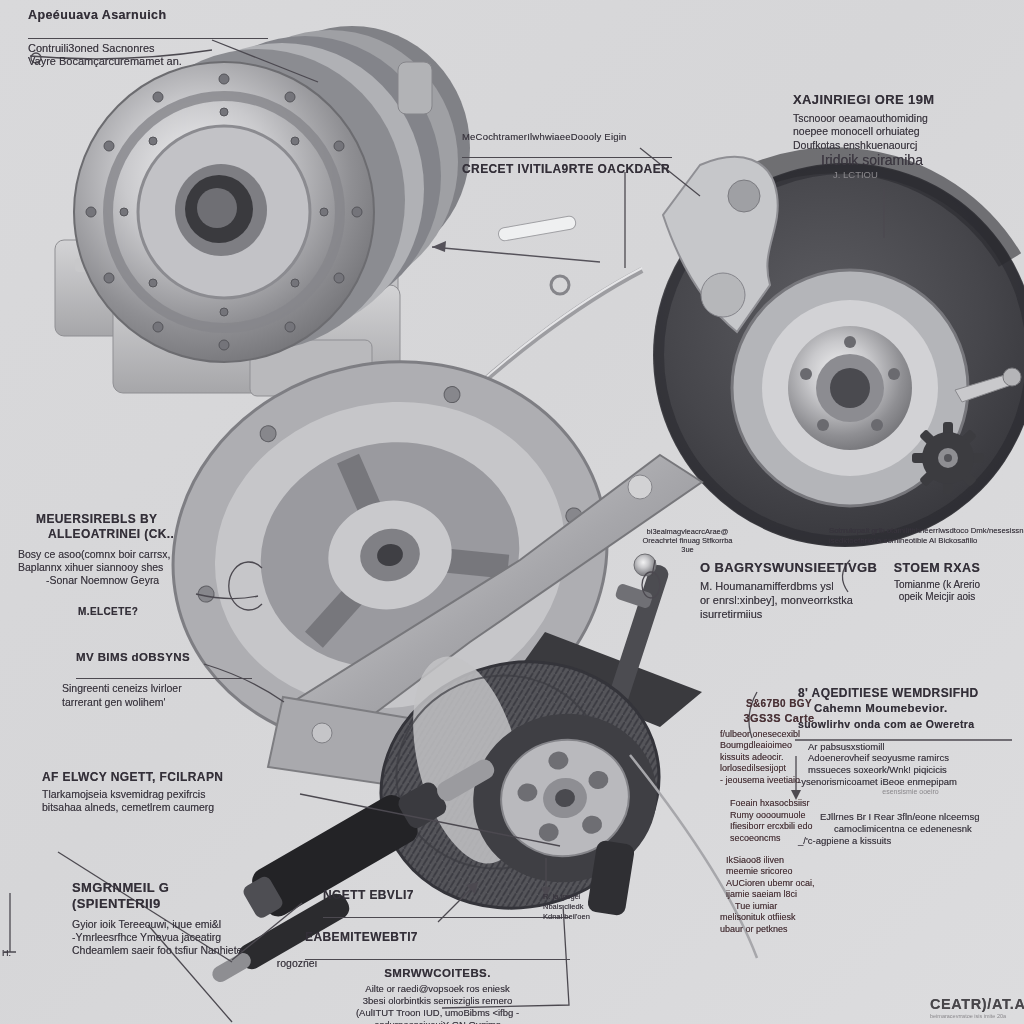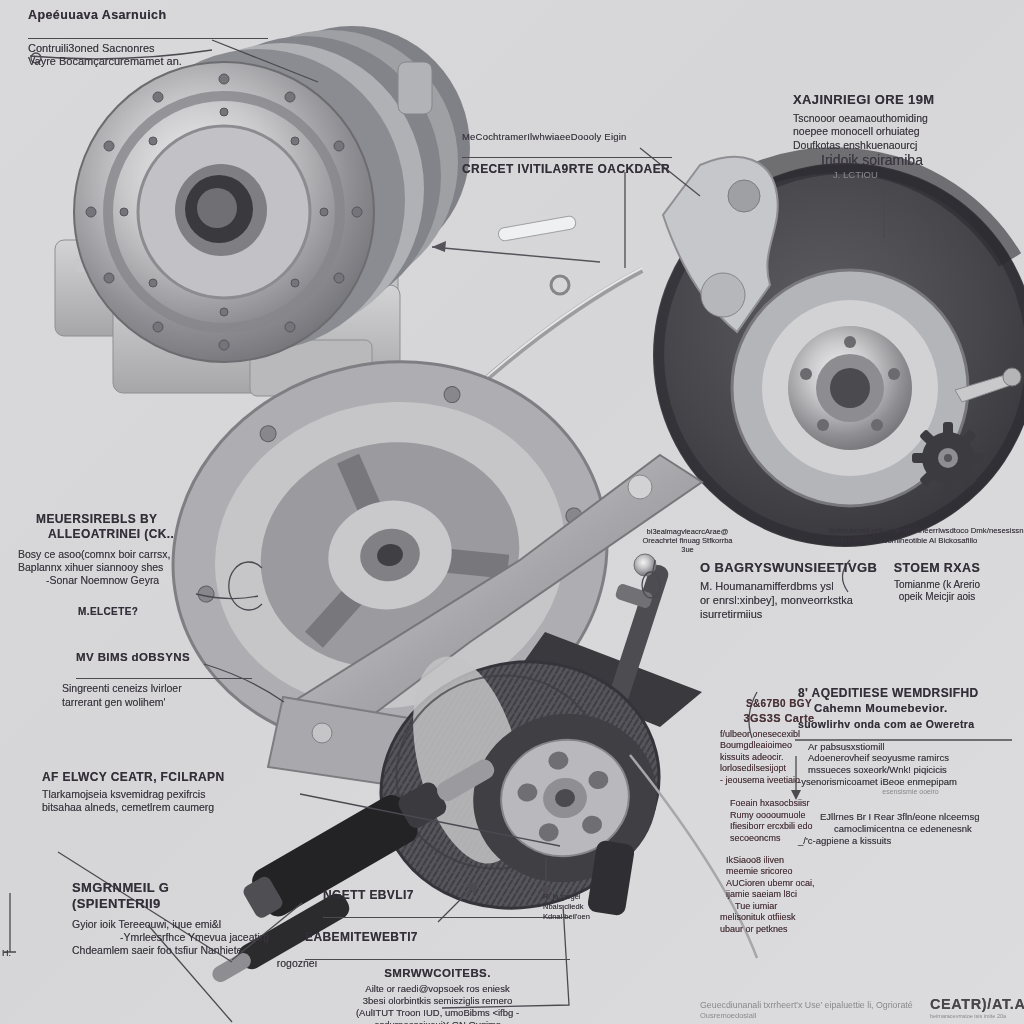--- a/index.html
+++ b/index.html
@@ -270,30 +270,30 @@
   </div>
   <div class="lbl t" style="left:78px;top:606px;font-size:10px;">M.ELCETE?</div>
 
   <div class="lbl" style="left:62px;top:650px;width:190px;">
     <span class="ln t u" style="font-size:11.5px;margin-left:14px;">MV BIMS dOBSYNS</span>
     <span class="ln" style="font-size:10.5px;margin-top:3px;">Singreenti ceneizs lvirloer</span>
     <span class="ln" style="font-size:10.5px;">tarrerant gen wolihem'</span>
   </div>
 
   <div class="lbl" style="left:42px;top:770px;width:250px;">
-    <span class="ln t" style="font-size:12px;">AF ELWCY CEATR, FCILRAPN</span>
+    <span class="ln t" style="font-size:12px;">AF ELWCY NGETT, FCILRAPN</span>
     <span class="ln" style="font-size:10.5px;margin-top:3px;">Tlarkamojseia ksvemidrag pexifrcis</span>
     <span class="ln" style="font-size:10.5px;">bitsahaa alneds, cemetlrem caumerg</span>
   </div>
 
   <div class="lbl" style="left:72px;top:880px;width:245px;">
     <span class="ln t" style="font-size:13px;">SMGRNMEIL G</span>
     <span class="ln t" style="font-size:13px;">(SPIENTERII9</span>
     <span class="ln" style="font-size:10.5px;margin-top:5px;">Gyior ioik Tereeouwi, iuue emi&amp;l</span>
-    <span class="ln" style="font-size:10.5px;text-align:center;">-Ymrleesrfhce Ymevua jaceatirg</span>
+    <span class="ln" style="font-size:10.5px;">-Ymrleesrfhce Ymevua jaceatirg</span>
     <span class="ln" style="font-size:10.5px;">Chdeamlem saeir foo tsfiur Nanhiete</span>
     <span class="ln" style="font-size:10.5px;text-align:right;">rogoznei</span>
   </div>
   <div class="lbl" style="left:2px;top:948px;font-size:9px;">H.</div>
 
   <div class="lbl" style="left:305px;top:888px;width:265px;">
     <span class="ln t u" style="font-size:12px;margin-left:18px;">NGETT EBVLI7</span>
     <span class="ln t u" style="font-size:12px;margin-top:12px;">EABEMITEWEBTI7</span>
     <span class="ln t ctr" style="font-size:11.5px;margin-top:6px;">SMRWWCOITEBS.</span>
     <span class="ln ctr" style="font-size:9.5px;margin-top:3px;">Ailte or raedi@vopsoek ros eniesk</span>
@@ -360,22 +360,18 @@
     <span class="ln" style="font-size:9.5px;margin-left:36px;">camoclimicentna ce edenenesnk</span>
     <span class="ln" style="font-size:9.5px;">_/'c-agpiene a kissuits</span>
   </div>
 
   <div class="lbl" style="left:543px;top:892px;width:90px;font-size:7.5px;line-height:1.3;">
     <span class="ln">R. ja ipegei</span>
     <span class="ln">Nbais cliedk</span>
     <span class="ln">Kdnal beil'oen</span>
   </div>
 
-  <div class="lbl mut" style="left:700px;top:1000px;width:228px;font-size:8.8px;line-height:1.2;">
-    <span class="ln">Geuecdiunanali txrrheert'x Use' eipaluettie li, Ogrioraté</span>
-    <span class="ln" style="font-size:7.5px;">Ousremoedosiall</span>
-  </div>
   <div class="lbl" style="left:930px;top:995px;width:92px;">
     <span class="ln logo" style="font-size:14.5px;">CEATR)/AT.AH</span>
     <span class="ln mut" style="font-size:5.5px;">beimaracevrratoe isis imite 20a</span>
   </div>
 
 </div>
 
 </body></html>

